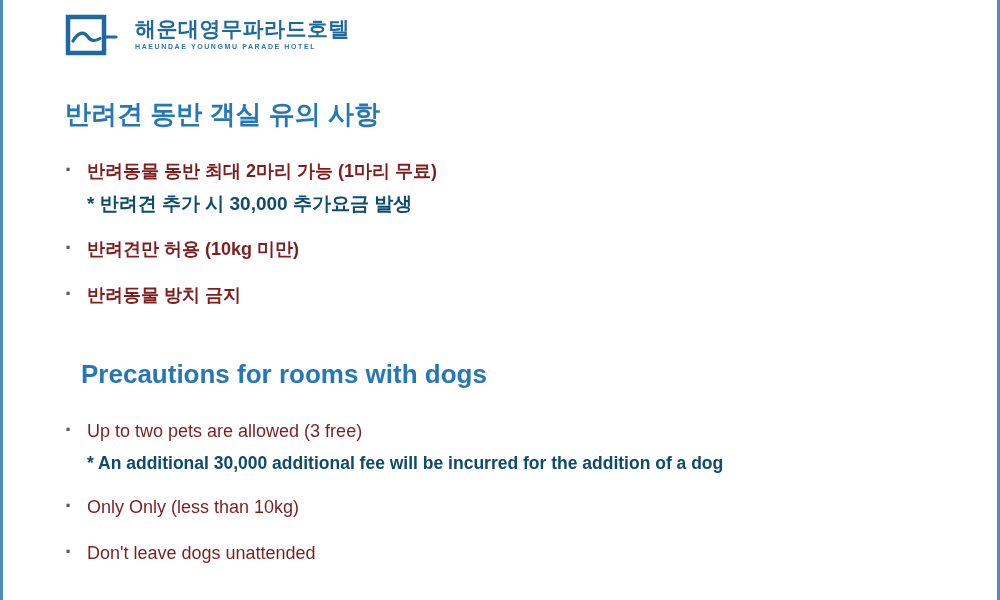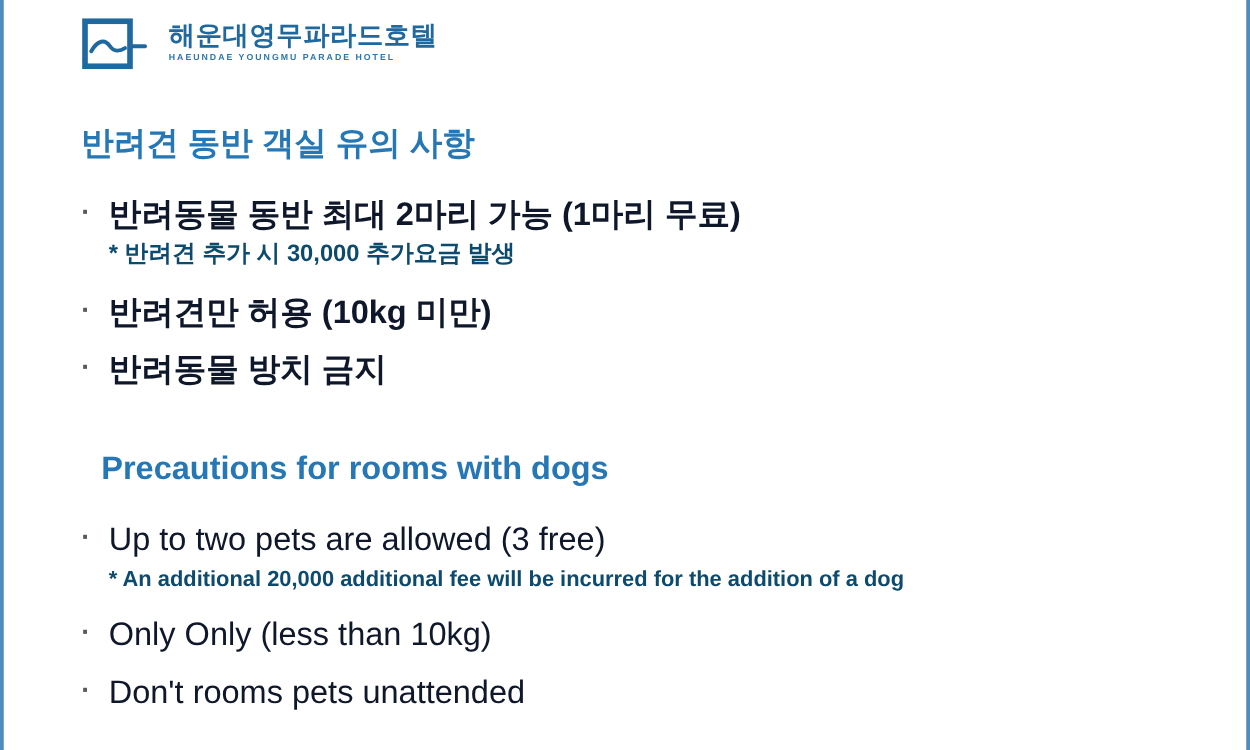--- a/index.html
+++ b/index.html
@@ -65,23 +65,23 @@
   .item-line { display: flex; align-items: flex-start; }
   .dot {
     flex: 0 0 22px;
     color: #5a5a5a;
     font-size: 22px;
     line-height: 28px;
     font-weight: 700;
   }
   .dot::before { content: "\00B7"; }
   .item-text {
-    font-size: 26px;
+    font-size: 18px;
     line-height: 30px;
-    color: #0f172a;
+    color: #7f1d1d;
   }
   .sec-ko .item-text { font-weight: 700; }
   .sec-en .item-text { font-weight: 400; }
   .item-note {
     margin: 4px 0 0 22px;
     color: #0c4a6e;
     font-weight: 700;
   }
   .sec-ko .item-note { font-size: 19px; line-height: 28px; }
   .sec-en .item-note { font-size: 17.5px; line-height: 26px; }
@@ -131,32 +131,32 @@
     </section>
 
     <section class="sec-en">
       <h2 class="sec-heading">Precautions for rooms with dogs</h2>
 
       <div class="item">
         <div class="item-line">
           <span class="dot"></span>
           <span class="item-text">Up to two pets are allowed (3 free)</span>
         </div>
-        <div class="item-note">* An additional 20,000 additional fee will be incurred for the addition of a dog</div>
+        <div class="item-note">* An additional 30,000 additional fee will be incurred for the addition of a dog</div>
       </div>
 
       <div class="item">
         <div class="item-line">
           <span class="dot"></span>
           <span class="item-text">Only Only (less than 10kg)</span>
         </div>
       </div>
 
       <div class="item">
         <div class="item-line">
           <span class="dot"></span>
-          <span class="item-text">Don't rooms pets unattended</span>
+          <span class="item-text">Don't leave dogs unattended</span>
         </div>
       </div>
     </section>
 
   </div>
 </div>
 
 </body></html>

